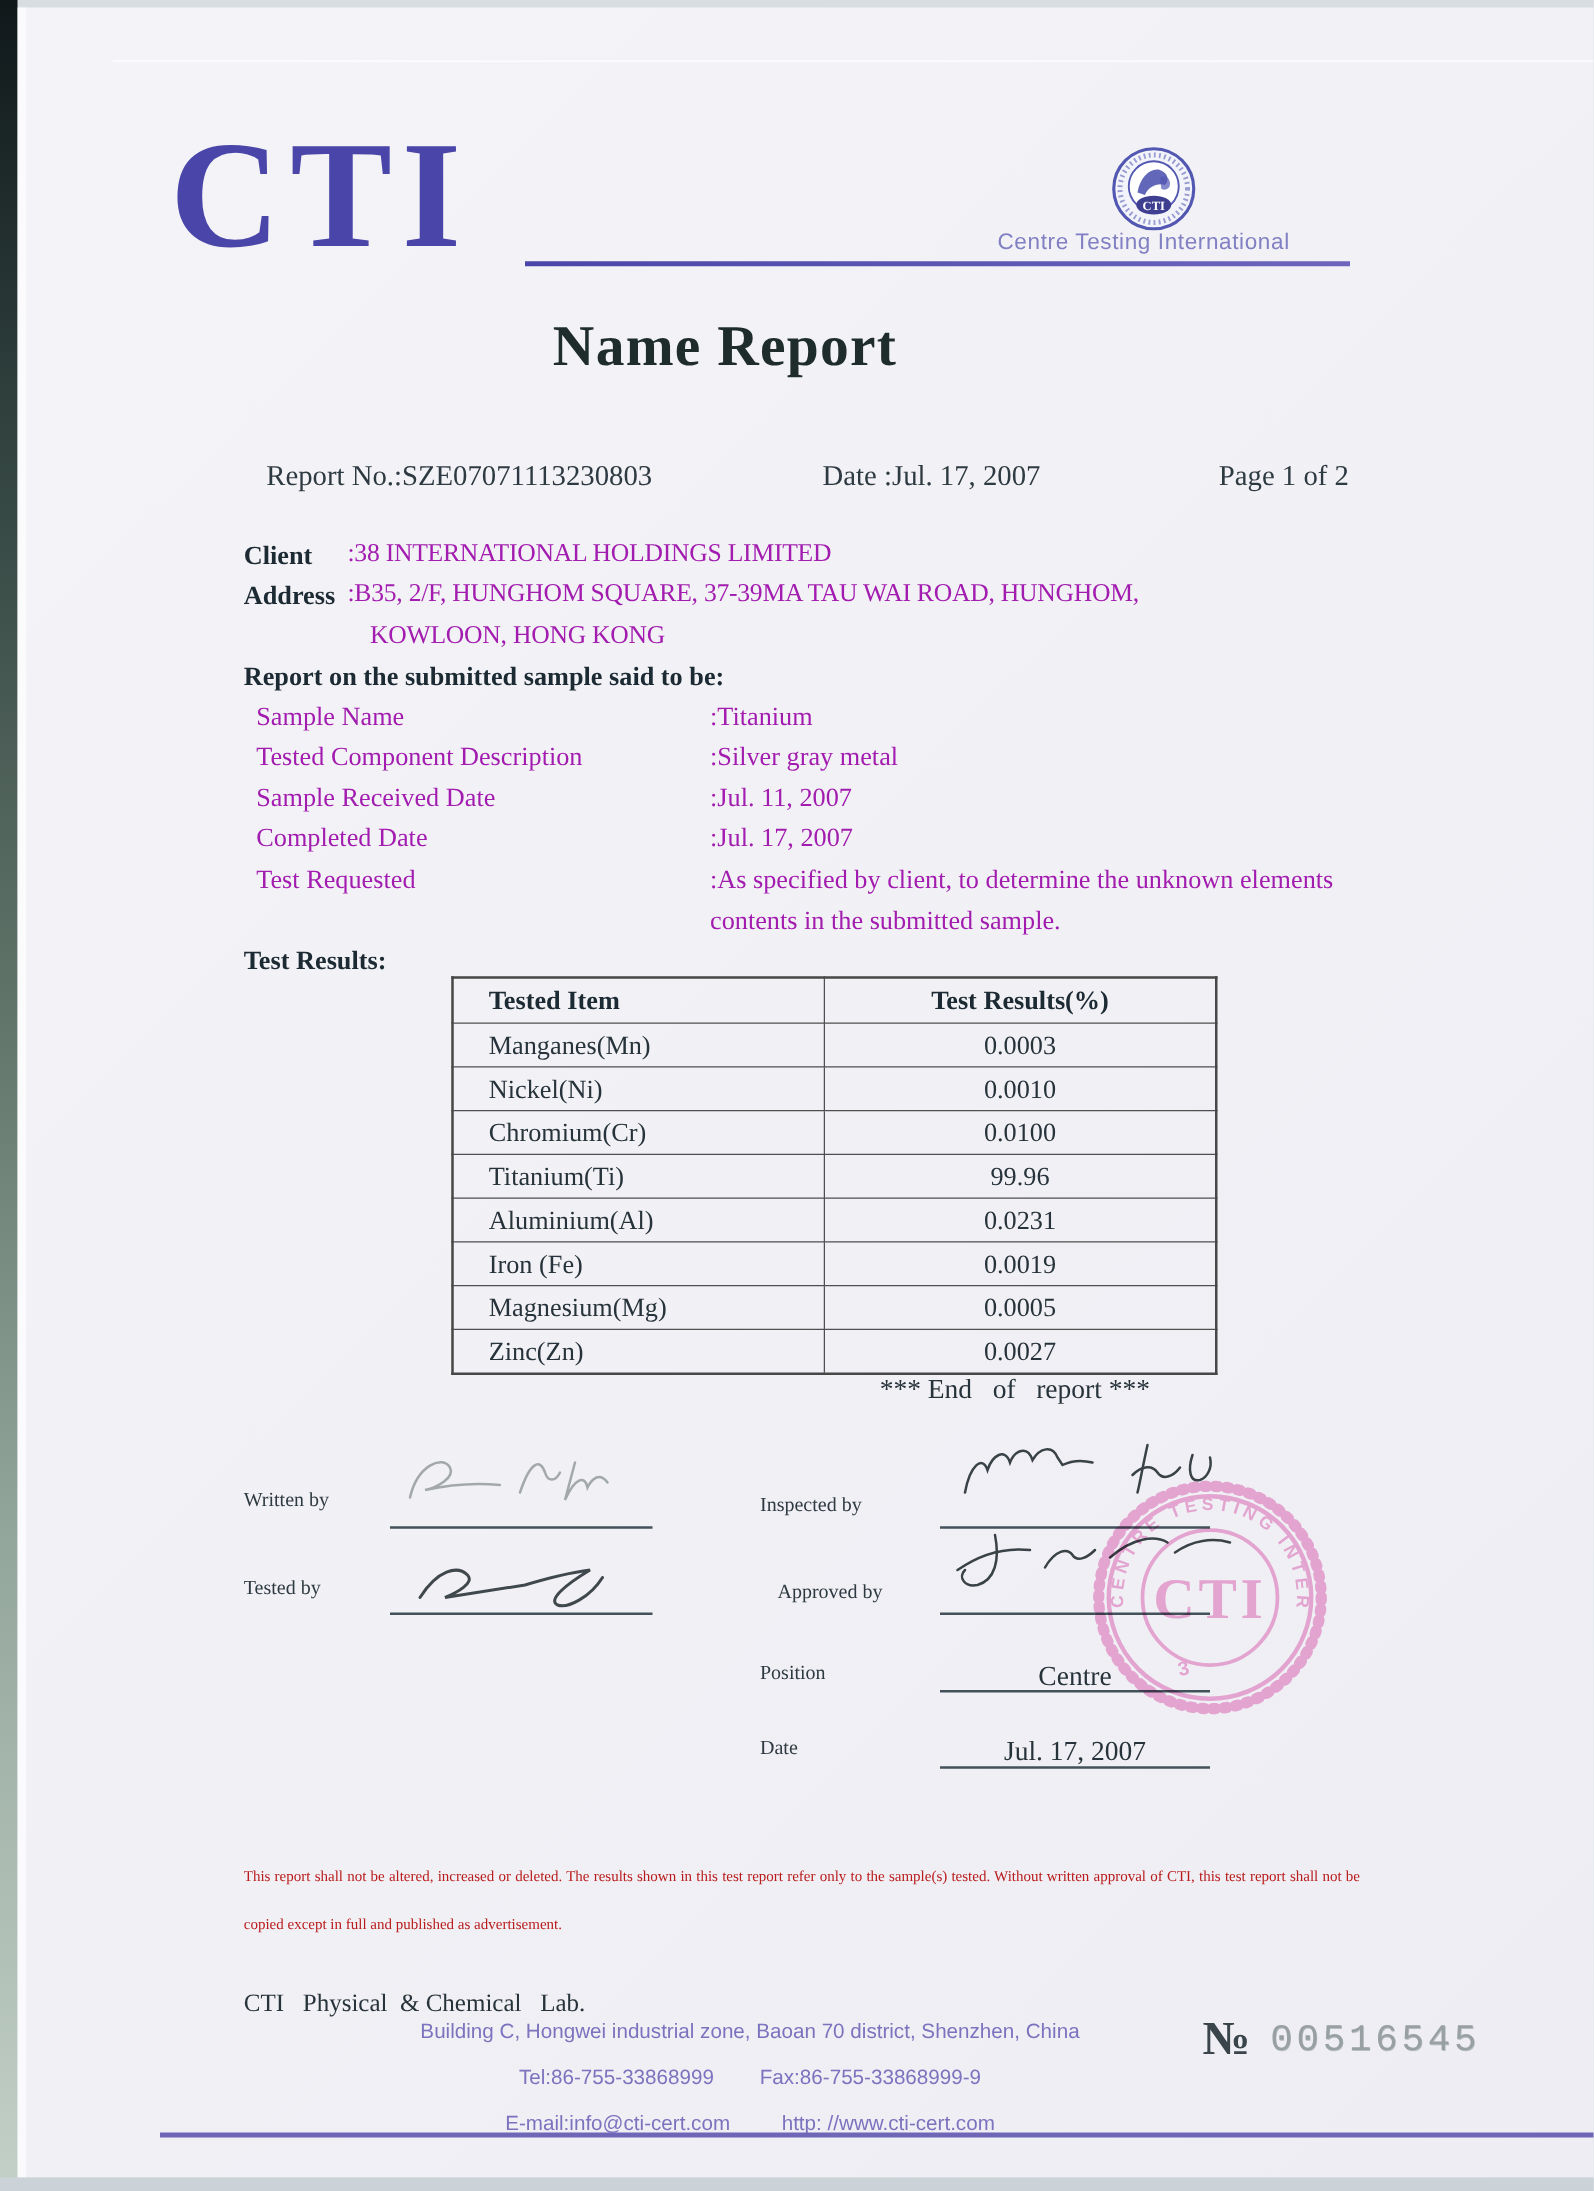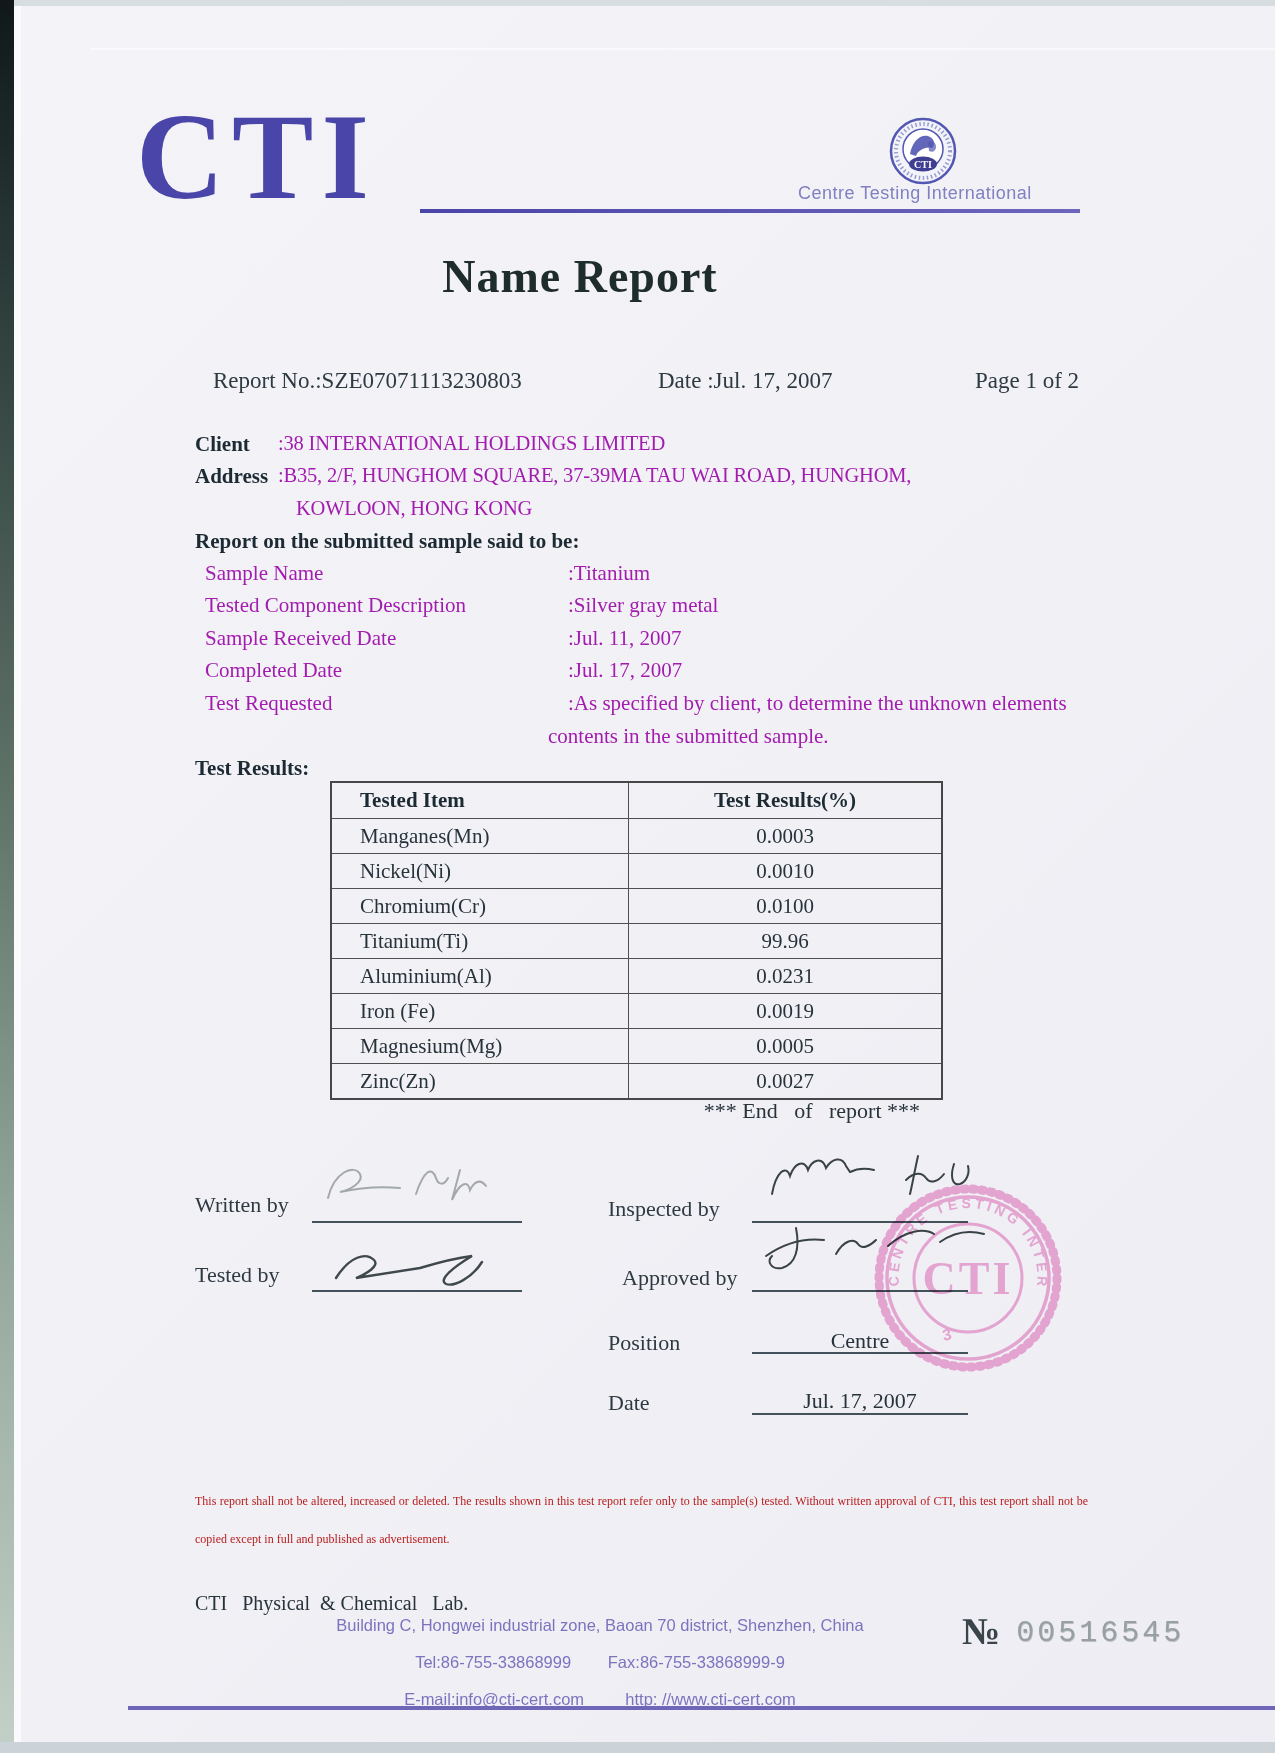--- a/index.html
+++ b/index.html
@@ -39,34 +39,34 @@
   .meta{top:368px;font-size:23px;color:#2e3a41;}
   #meta-report-no{left:213px;}
   #meta-date{left:658px;}
   #meta-page{left:975px;}
 
   .doc{color:#a21caf;font-size:21px;}
   .bold{font-weight:bold;color:#1c2a33;}
   .caps{font-size:20.5px;letter-spacing:-0.2px;}
 
   
-  #results-table{left:330px;top:781px;border-collapse:collapse;table-layout:fixed;
+  #results-table{left:361px;top:781px;border-collapse:collapse;table-layout:fixed;
     width:577px;background:transparent;}
   #results-table td,#results-table th{
     border:1px solid #4f4f4f;font-size:21px;color:#27333a;height:32px;
     font-family:"Liberation Serif",serif;}
   #results-table{border:2px solid #474747;}
   #results-table th{font-weight:bold;color:#1c2a33;height:33px;}
   .col-item{width:267px;text-align:left;padding-left:28px;}
   .col-val{width:310px;text-align:center;}
   #end-note{left:343px;top:1098px;width:577px;text-align:right;font-size:22px;
     color:#27333a;white-space:pre;}
 
   
-  .sig-label{font-size:22px;color:#2e3a41;}
+  .sig-label{font-size:16px;color:#2e3a41;}
   .sig-line{height:2px;background:#43525a;}
   .on-line{font-size:22px;color:#27333a;text-align:center;}
 
   
   #disclaimer{left:195px;top:1482px;width:893px;font-size:12px;line-height:38px;
     text-align:justify;color:#b91c1c;}
   #lab-line{left:195px;top:1592px;font-size:20px;color:#27333a;white-space:pre;}
   #footer-block{left:230px;top:1600px;width:740px;text-align:center;
     font-family:"Liberation Sans",sans-serif;font-size:16.5px;color:#7c73bf;
     line-height:23px;}
@@ -118,21 +118,21 @@
 <div class="abs doc" style="left:205px;top:561px;">Sample Name</div>
 <div class="abs doc" style="left:568px;top:561px;">:Titanium</div>
 <div class="abs doc" style="left:205px;top:593px;">Tested Component Description</div>
 <div class="abs doc" style="left:568px;top:593px;">:Silver gray metal</div>
 <div class="abs doc" style="left:205px;top:626px;">Sample Received Date</div>
 <div class="abs doc" style="left:568px;top:626px;">:Jul. 11, 2007</div>
 <div class="abs doc" style="left:205px;top:658px;">Completed Date</div>
 <div class="abs doc" style="left:568px;top:658px;">:Jul. 17, 2007</div>
 <div class="abs doc" style="left:205px;top:691px;">Test Requested</div>
 <div class="abs doc" style="left:568px;top:691px;">:As specified by client, to determine the unknown elements</div>
-<div class="abs doc" style="left:548px;top:724px;">contents in the submitted sample.</div>
+<div class="abs doc" style="left:568px;top:724px;">contents in the submitted sample.</div>
 <div class="abs doc bold" style="left:195px;top:756px;">Test Results:</div>
 
 <table id="results-table" class="abs">
   <tbody>
       <tr>
     <th class="col-item">Tested Item</th>
     <th class="col-val">Test Results(%)</th>
   </tr>
   <tr>
         <td class="col-item">Manganes(Mn)</td>

